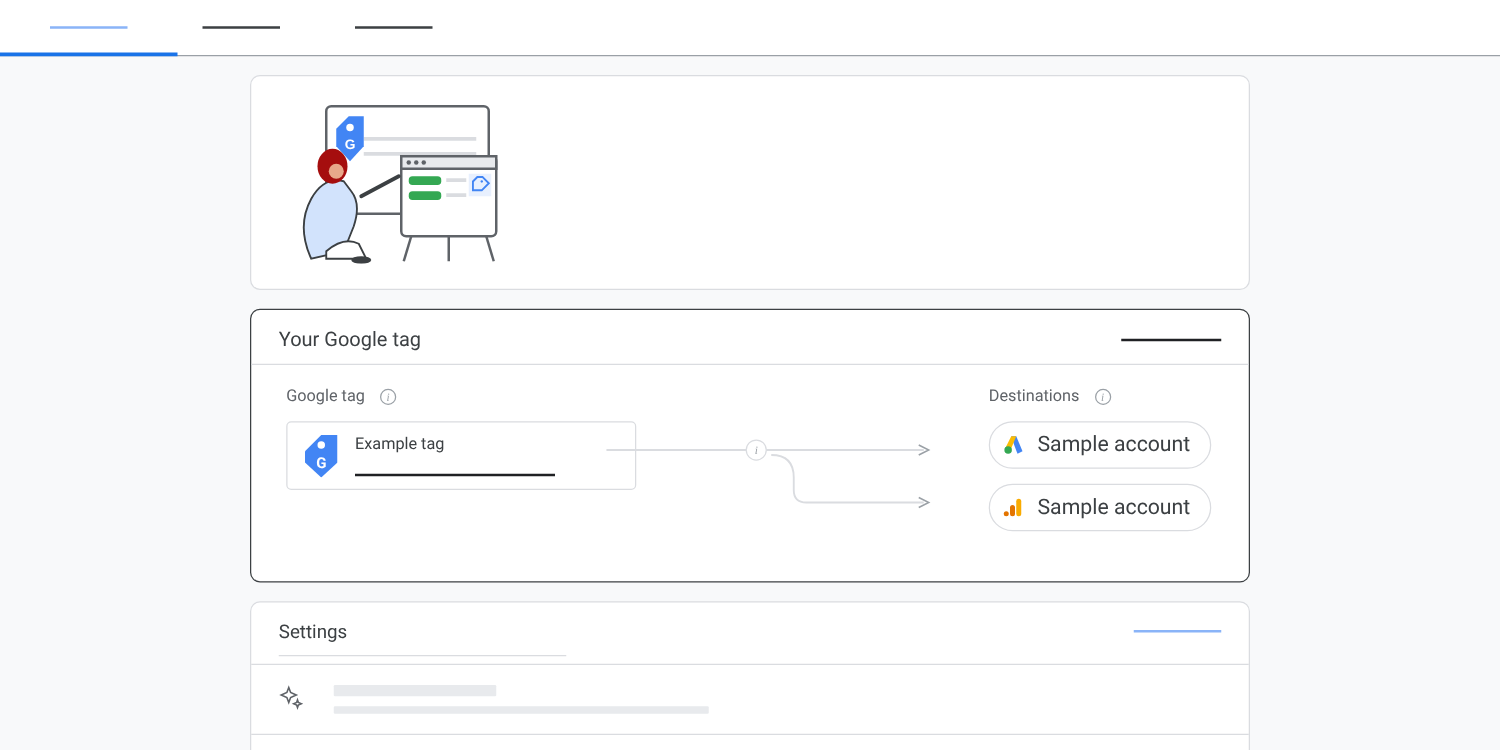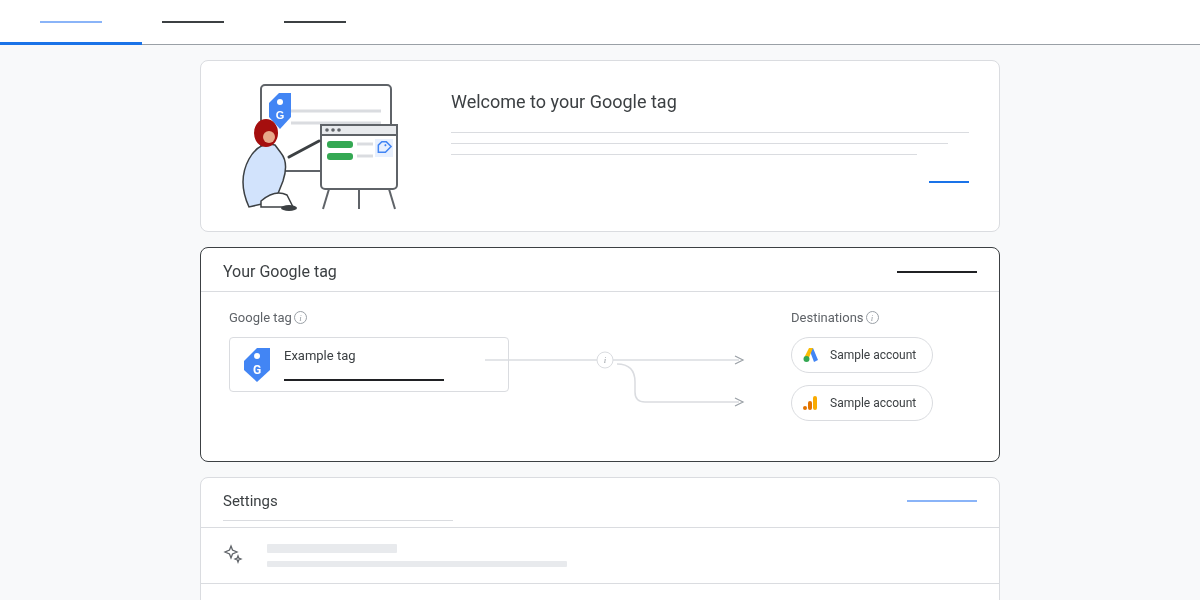--- a/index.html
+++ b/index.html
@@ -74,21 +74,21 @@
     padding: 14px 22px 10px;
     border-bottom: 1px solid #dadce0;
     font-size: 16px;
     color: #3c4043;
   }
   .tag-header .dark-line { width: 80px; height: 2px; background: #202124; }
   .tag-body { padding: 18px 28px 28px; position: relative; }
   .tag-cols { display: flex; justify-content: space-between; align-items: flex-start; }
   .col-left { width: 280px; }
   .col-right { width: 180px; }
-  .col-label { font-size: 13px; color: #5f6368; display: flex; align-items: center; gap: 2px; margin-bottom: 12px; }
+  .col-label { font-size: 13px; color: #5f6368; display: flex; align-items: center; gap: 12px; margin-bottom: 12px; }
   .info-icon {
     width: 13px; height: 13px; border: 1px solid #9aa0a6; border-radius: 50%;
     display: inline-flex; align-items: center; justify-content: center;
     font-size: 9px; color: #9aa0a6; font-style: italic; font-family: Georgia, serif;
   }
   .tag-box {
     border: 1px solid #dadce0;
     border-radius: 4px;
     padding: 10px 14px;
     display: flex;
@@ -102,21 +102,21 @@
   .tag-text .t1 { font-size: 13px; color: #3c4043; margin-bottom: 16px; }
   .tag-text .t2 { width: 160px; height: 2px; background: #202124; }
 
   .pill {
     border: 1px solid #dadce0;
     border-radius: 20px;
     padding: 8px 16px 8px 10px;
     display: flex;
     align-items: center;
     gap: 10px;
-    font-size: 12px;
+    font-size: 17px;
     color: #3c4043;
     margin-bottom: 12px;
     width: fit-content;
   }
   .pill-icon { width: 18px; height: 18px; display: flex; align-items: center; justify-content: center; }
 
   .connector {
     position: absolute;
     pointer-events: none;
   }
@@ -195,28 +195,20 @@
 
         <g>
           <path d="M18 126 Q6 100 18 78 Q28 60 44 64 L50 72 Q58 82 52 100 L44 120 Z" fill="#d2e3fc" stroke="#3c4043" stroke-width="1.5"></path>
           <path d="M30 120 Q44 108 56 114 L62 126 L30 126 Z" fill="#fff" stroke="#3c4043" stroke-width="1.5"></path>
           <ellipse cx="35" cy="52" rx="12" ry="14" fill="#a50e0e"></ellipse>
           <ellipse cx="38" cy="56" rx="6" ry="6" fill="#e8a88a"></ellipse>
           <path d="M58 76 L88 60" stroke="#3c4043" stroke-width="3" stroke-linecap="round"></path>
           <ellipse cx="58" cy="127" rx="8" ry="3" fill="#3c4043"></ellipse>
         </g>
       </svg>
-    </div>
-    <div class="welcome-body">
-      <h2>Welcome to your Google tag</h2>
-      <div class="gray-line"></div>
-      <div class="gray-line" style="width:96%"></div>
-      <div class="gray-line" style="width:90%"></div>
-      <div style="clear:both"></div>
-      <div class="blue-link-line"></div>
     </div>
   </div>
 
   <div class="card tag-card">
     <div class="tag-header">
       <span>Your Google tag</span>
       <div class="dark-line"></div>
     </div>
     <div class="tag-body">
       <div class="tag-cols">

